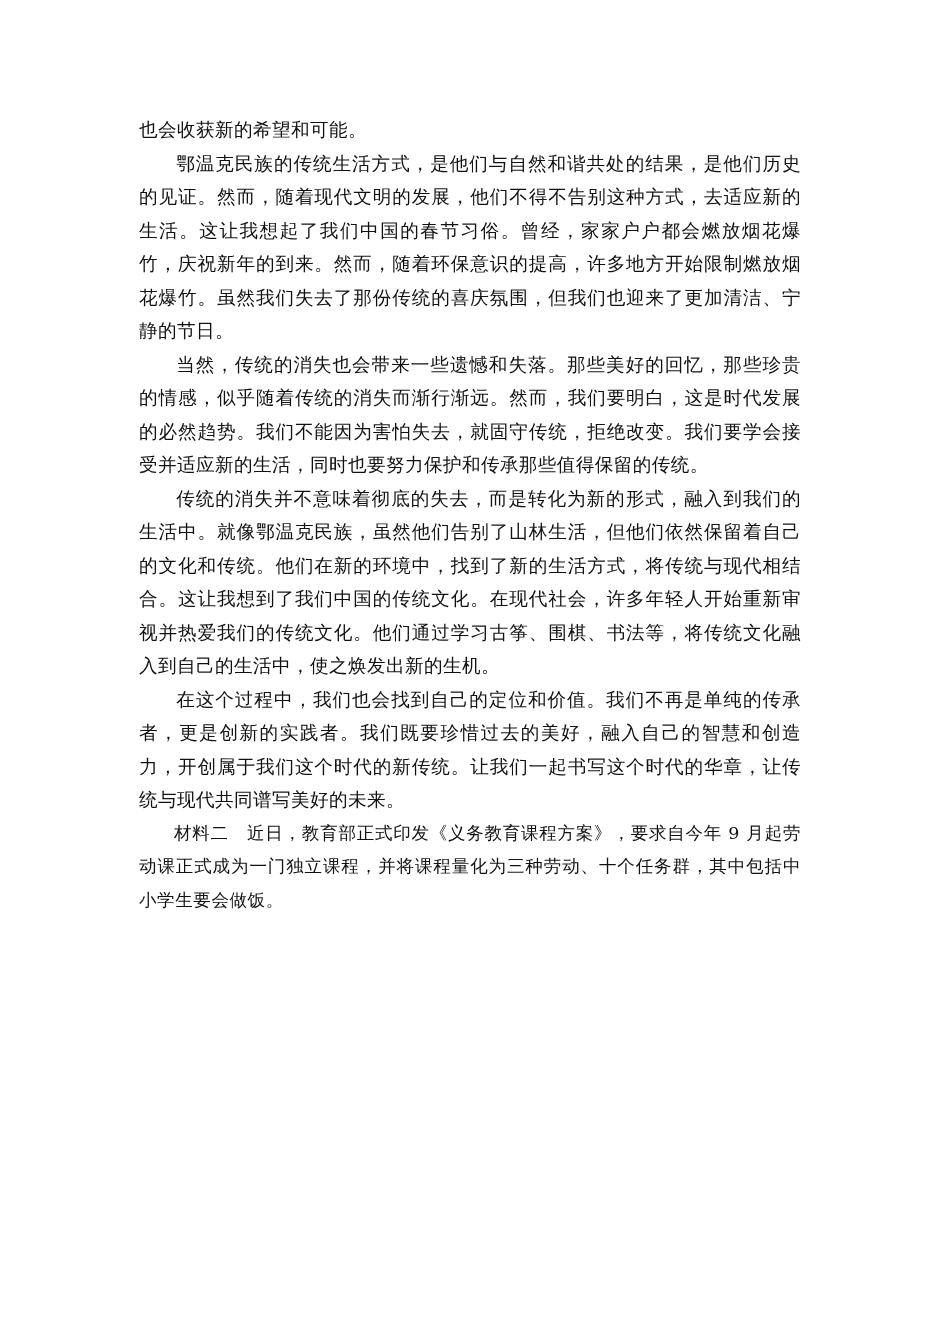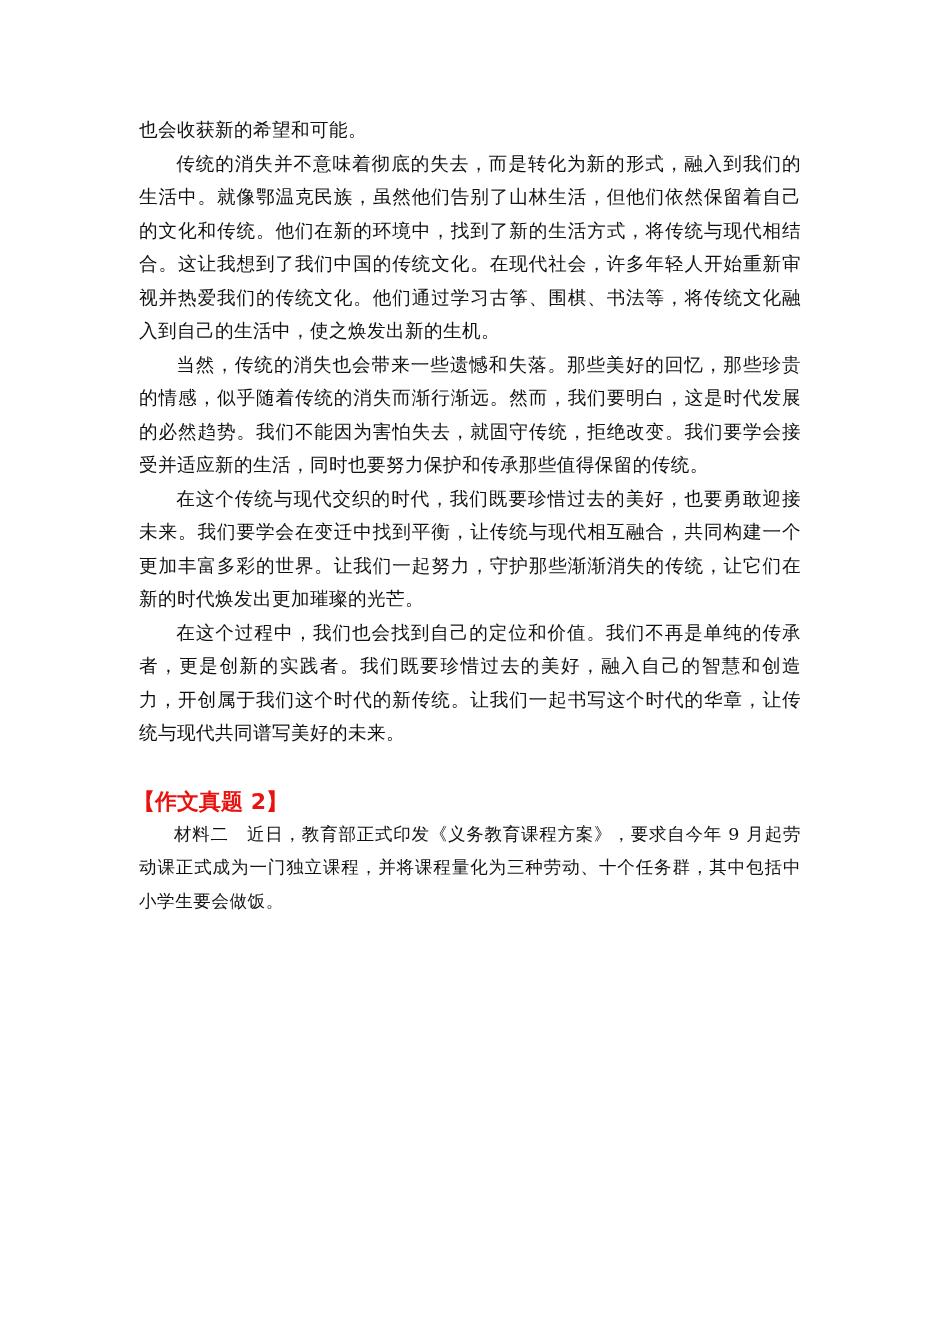--- a/index.html
+++ b/index.html
@@ -50,25 +50,24 @@
       line-height: 33.5px;
     }
   </style>
 </head>
 <body>
 
 <div class="page">
 
   <section class="essay">
     <p class="para">也会收获新的希望和可能。</p>
+    <p class="para indent">鄂温克民族的传统生活方式，是他们与自然和谐共处的结果，是他们历史的见证。然而，随着现代文明的发展，他们不得不告别这种方式，去适应新的生活。这让我想起了我们中国的春节习俗。曾经，家家户户都会燃放烟花爆竹，庆祝新年的到来。然而，随着环保意识的提高，许多地方开始限制燃放烟花爆竹。虽然我们失去了那份传统的喜庆氛围，但我们也迎来了更加清洁、宁静的节日。</p>
+    <p class="para indent">当然，传统的消失也会带来一些遗憾和失落。那些美好的回忆，那些珍贵的情感，似乎随着传统的消失而渐行渐远。然而，我们要明白，这是时代发展的必然趋势。我们不能因为害怕失去，就固守传统，拒绝改变。我们要学会接受并适应新的生活，同时也要努力保护和传承那些值得保留的传统。</p>
     <p class="para indent">传统的消失并不意味着彻底的失去，而是转化为新的形式，融入到我们的生活中。就像鄂温克民族，虽然他们告别了山林生活，但他们依然保留着自己的文化和传统。他们在新的环境中，找到了新的生活方式，将传统与现代相结合。这让我想到了我们中国的传统文化。在现代社会，许多年轻人开始重新审视并热爱我们的传统文化。他们通过学习古筝、围棋、书法等，将传统文化融入到自己的生活中，使之焕发出新的生机。</p>
-    <p class="para indent">当然，传统的消失也会带来一些遗憾和失落。那些美好的回忆，那些珍贵的情感，似乎随着传统的消失而渐行渐远。然而，我们要明白，这是时代发展的必然趋势。我们不能因为害怕失去，就固守传统，拒绝改变。我们要学会接受并适应新的生活，同时也要努力保护和传承那些值得保留的传统。</p>
-    <p class="para indent">在这个传统与现代交织的时代，我们既要珍惜过去的美好，也要勇敢迎接未来。我们要学会在变迁中找到平衡，让传统与现代相互融合，共同构建一个更加丰富多彩的世界。让我们一起努力，守护那些渐渐消失的传统，让它们在新的时代焕发出更加璀璨的光芒。</p>
     <p class="para indent">在这个过程中，我们也会找到自己的定位和价值。我们不再是单纯的传承者，更是创新的实践者。我们既要珍惜过去的美好，融入自己的智慧和创造力，开创属于我们这个时代的新传统。让我们一起书写这个时代的华章，让传统与现代共同谱写美好的未来。</p>
   </section>
 
-  <h2 class="heading">【作文真题 2】</h2>
 
   <section class="q2">
     <p class="para prompt indent">材料二　近日，教育部正式印发《义务教育课程方案》，要求自今年 9 月起劳动课正式成为一门独立课程，并将课程量化为三种劳动、十个任务群，其中包括中小学生要会做饭。</p>
   </section>
 
 </div>
 
 </body></html>

